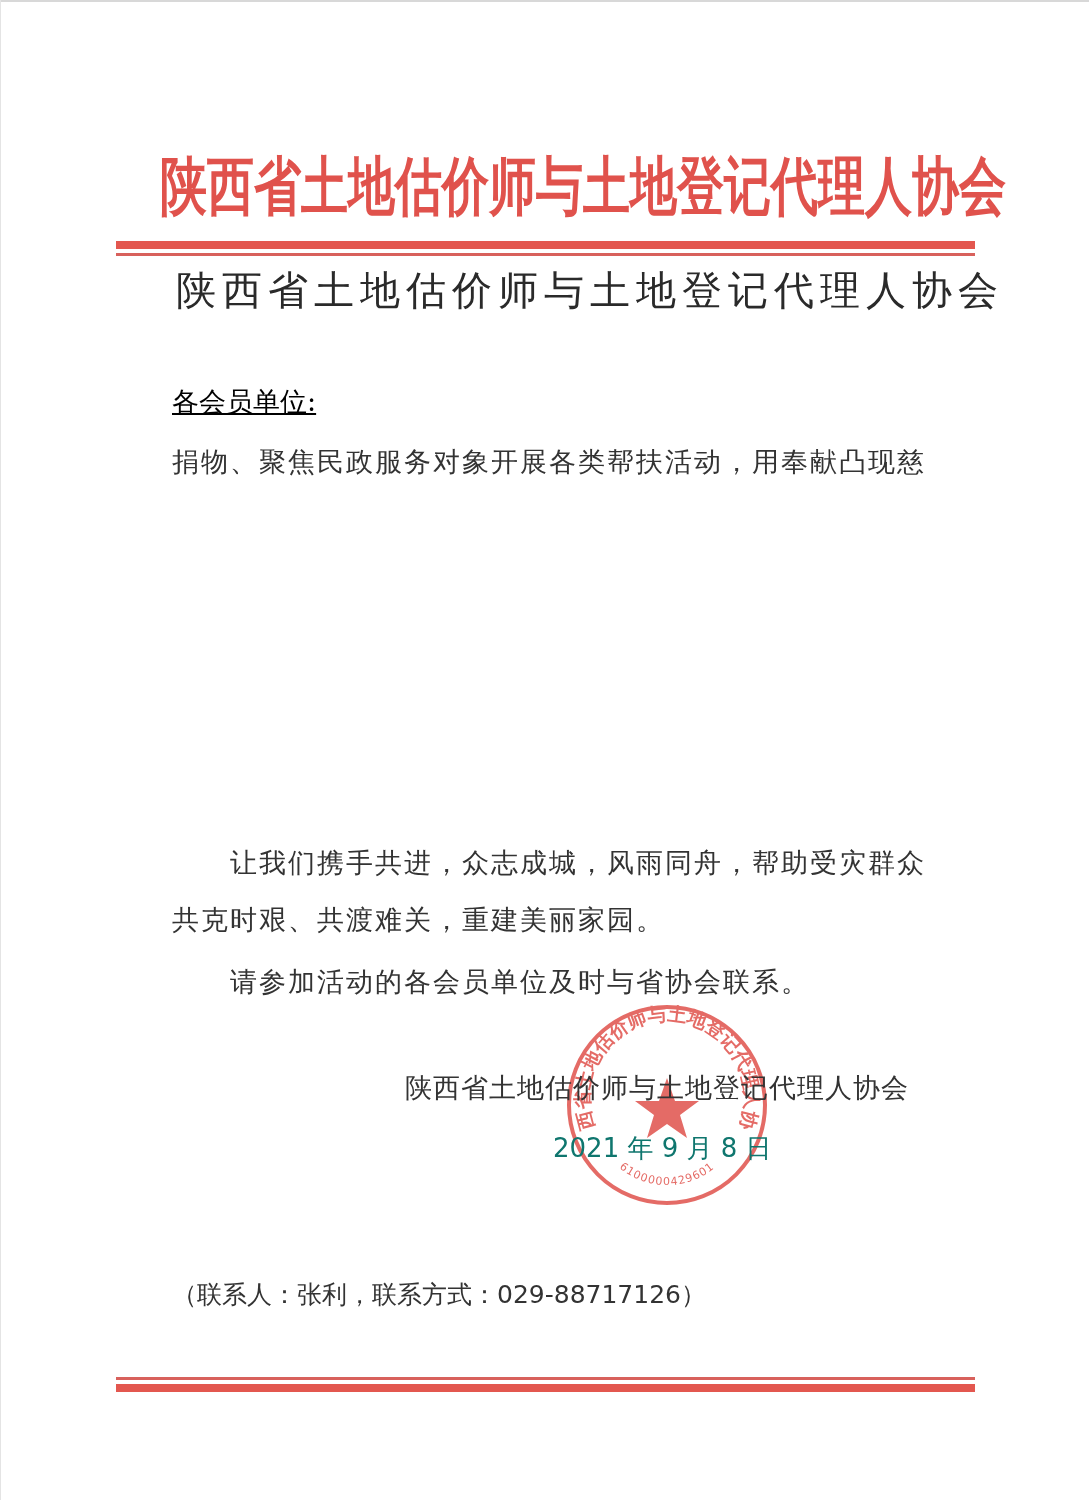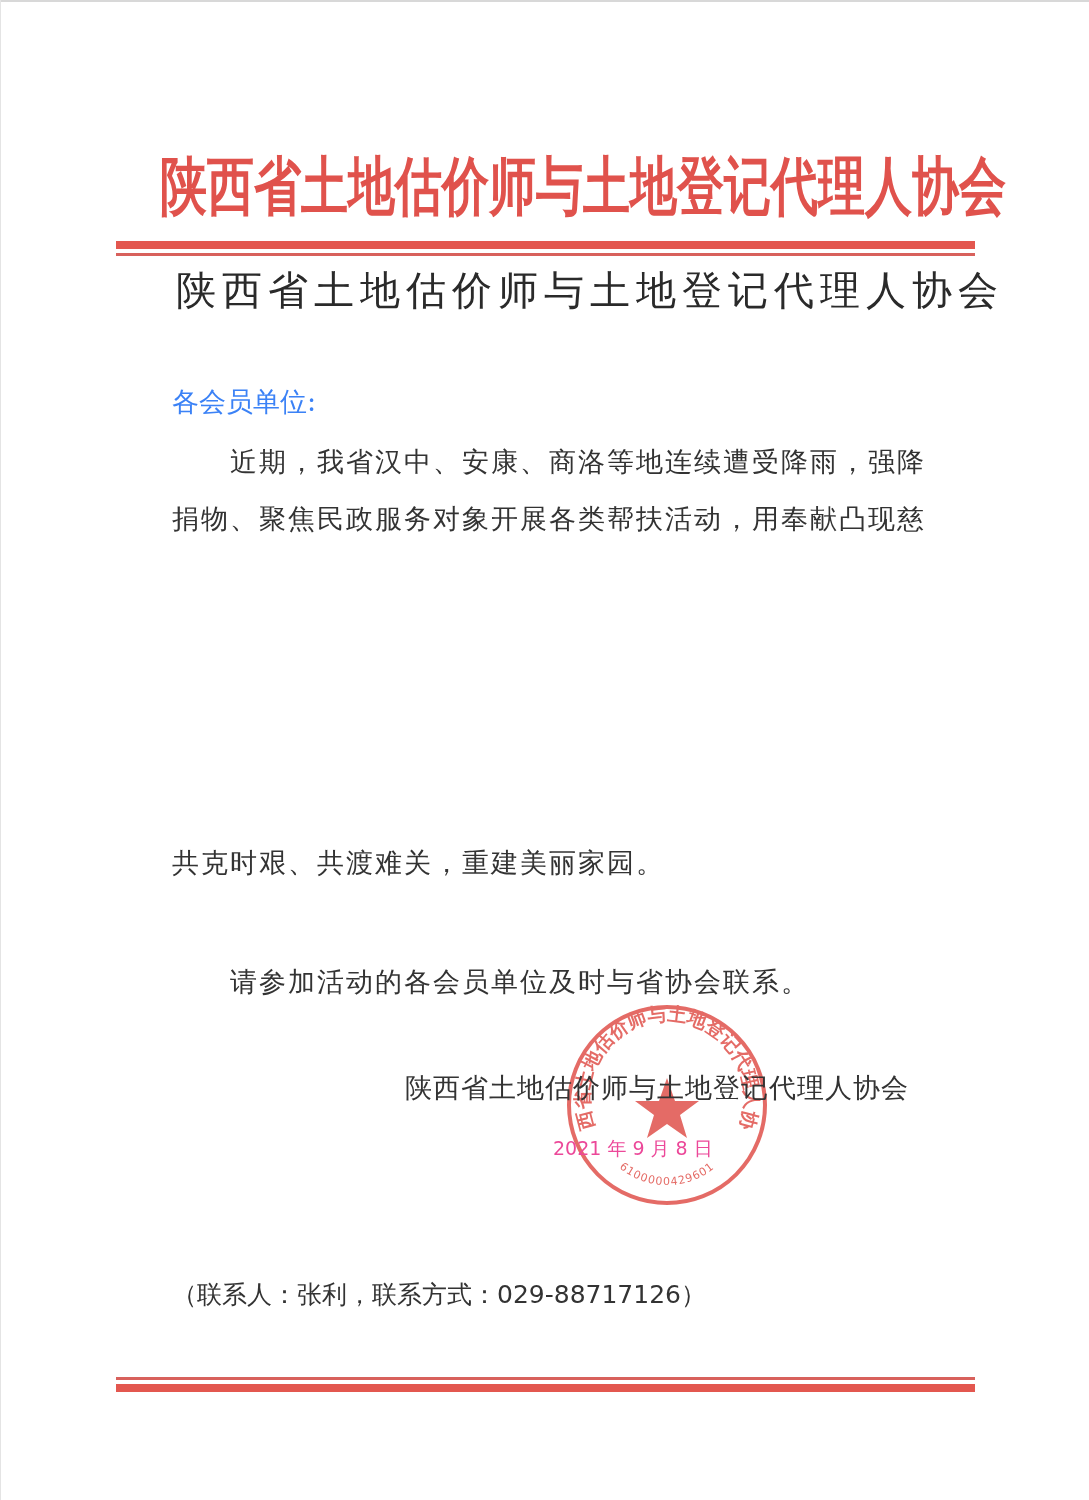--- a/index.html
+++ b/index.html
@@ -25,43 +25,43 @@
     .rule.thick-bot { top: 1384px; height: 8px; }
 
     .doc-title {
       position: absolute; left: 176px; top: 262px; width: 760px; height: 56px;
       font-family: "DejaVu Sans", sans-serif; font-size: 40px; line-height: 56px;
       color: #2a2a2a; letter-spacing: 6px; white-space: nowrap;
     }
 
     .salutation {
       position: absolute; left: 172px; top: 382px; font-size: 27px; line-height: 40px;
-      color: #3b82f6; white-space: nowrap;
+      color: #000000; white-space: nowrap; text-decoration: underline;
     }
     .body-block {
       position: absolute; left: 172px; width: 760px; font-size: 27px;
       line-height: 57.3px; color: #333; letter-spacing: 2px;
     }
     .body-block .line { display: block; white-space: nowrap; height: 57.3px; }
     .body-block .line.indent { padding-left: 58px; }
     #para1 { top: 433px; }
     #para2 { top: 834px; }
     #para3 { top: 953px; }
 
     .stamp {
       position: absolute; left: 562px; top: 1000px; width: 210px; height: 210px;
       opacity: 0.85;
     }
     .signature {
       position: absolute; left: 405px; top: 1068px; font-size: 27px; line-height: 40px;
       color: #333; white-space: nowrap; letter-spacing: 1px;
     }
     .date {
-      position: absolute; left: 553px; top: 1128px; font-size: 19px; line-height: 40px;
-      color: #ec4899; white-space: nowrap; font-family: "DejaVu Sans", sans-serif;
+      position: absolute; left: 553px; top: 1128px; font-size: 26px; line-height: 40px;
+      color: #0f766e; white-space: nowrap; font-family: "DejaVu Sans", sans-serif;
     }
     .contact {
       position: absolute; left: 172px; top: 1241px; font-size: 25px; line-height: 40px;
       color: #333; white-space: nowrap; font-family: "DejaVu Sans", sans-serif; margin-top: 34px;
     }
   </style>
 </head>
 <body>
 
 <div class="scan-edge"></div>
@@ -70,25 +70,25 @@
 <div class="org-title">陕西省土地估价师与土地登记代理人协会</div>
 
 <div class="rule thick-top"></div>
 <div class="rule thin-top"></div>
 
 <div class="doc-title">陕西省土地估价师与土地登记代理人协会</div>
 
 <div class="salutation">各会员单位:</div>
 
 <div class="body-block" id="para1">
-  <span class="line indent">近期，我省汉中、安康、商洛等地连续遭受降雨，强降</span>
   <span class="line">捐物、聚焦民政服务对象开展各类帮扶活动，用奉献凸现慈</span>
 </div>
 
 <div class="body-block" id="para2">
+  <span class="line indent">让我们携手共进，众志成城，风雨同舟，帮助受灾群众</span>
   <span class="line">共克时艰、共渡难关，重建美丽家园。</span>
 </div>
 
 <div class="body-block" id="para3">
   <span class="line indent">请参加活动的各会员单位及时与省协会联系。</span>
 </div>
 
 <svg class="stamp" viewBox="0 0 210 210" xmlns="http://www.w3.org/2000/svg">
   <defs>
     <path id="ringPath" d="M 30 120 A 78 78 0 1 1 180 120"></path>

